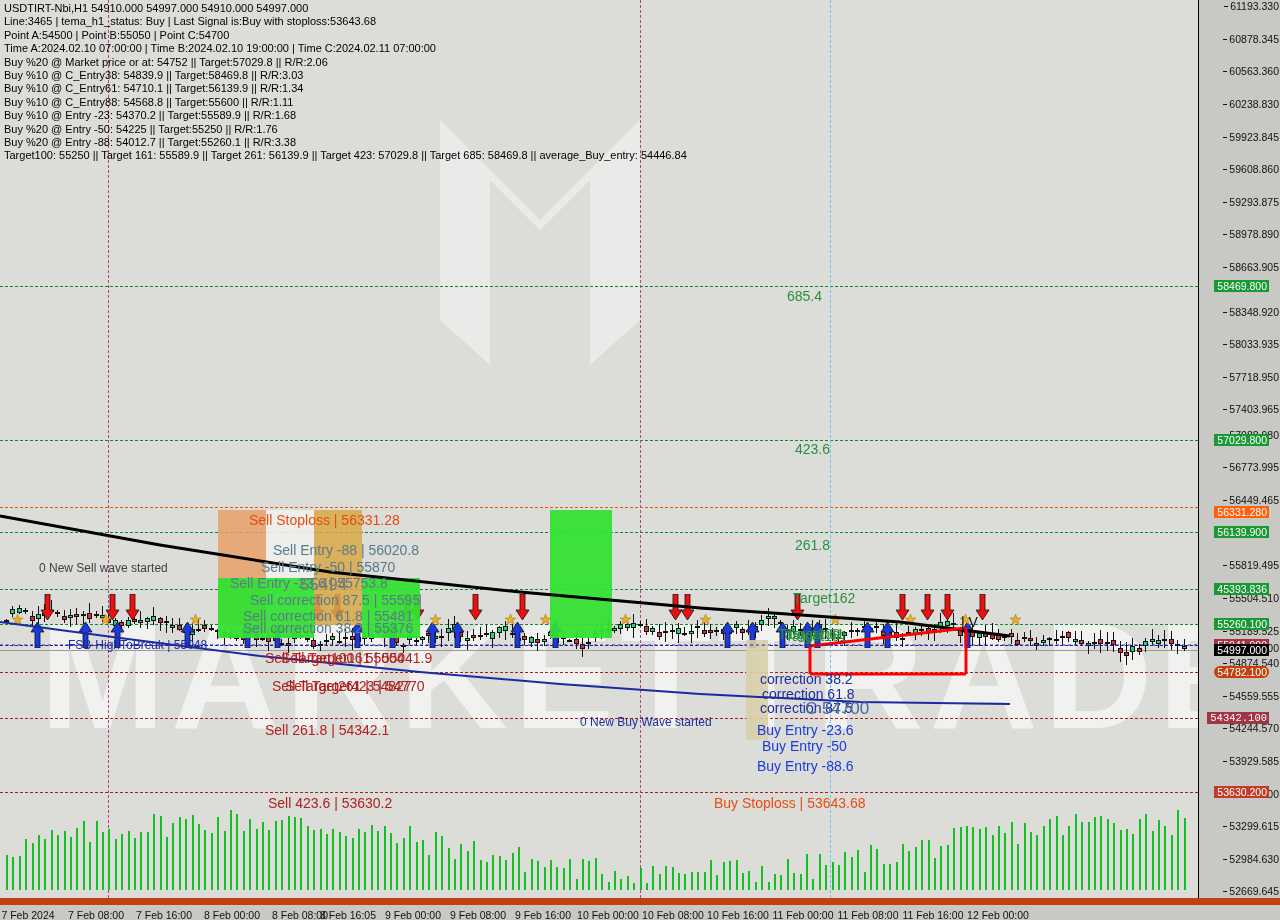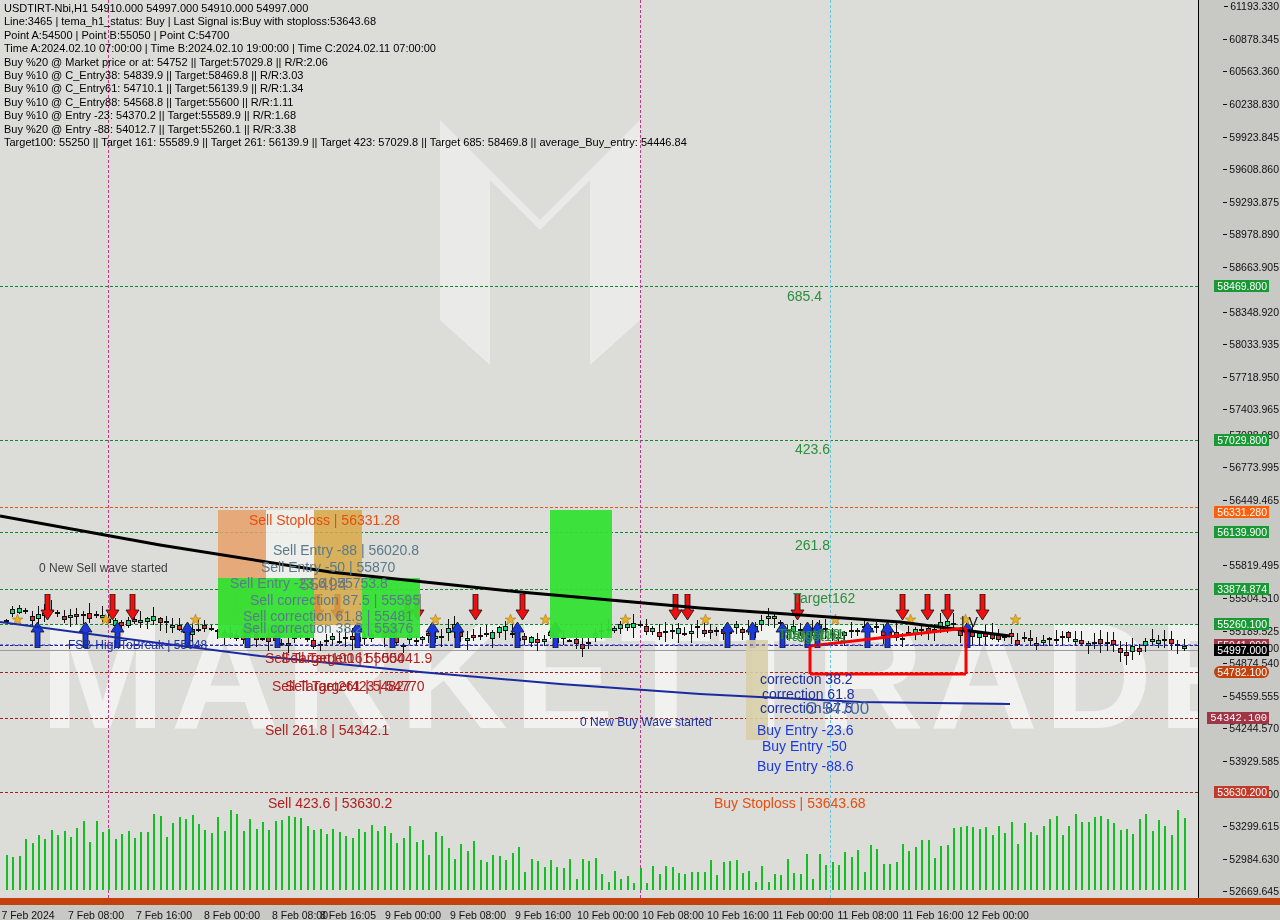--- a/index.html
+++ b/index.html
@@ -861,20 +861,21 @@
     <div class="hdr">
       <div>USDTIRT-Nbi,H1  54910.000 54997.000 54910.000 54997.000</div>
       <div>Line:3465 |  tema_h1_status: Buy | Last Signal is:Buy with stoploss:53643.68</div>
       <div>Point A:54500 |  Point B:55050 |  Point C:54700</div>
       <div>Time A:2024.02.10 07:00:00 | Time B:2024.02.10 19:00:00 | Time C:2024.02.11 07:00:00</div>
       <div>Buy %20 @ Market price or at: 54752 || Target:57029.8 || R/R:2.06</div>
       <div>Buy %10 @ C_Entry38: 54839.9 || Target:58469.8 || R/R:3.03</div>
       <div>Buy %10 @ C_Entry61: 54710.1 || Target:56139.9 || R/R:1.34</div>
       <div>Buy %10 @ C_Entry88: 54568.8 || Target:55600 || R/R:1.11</div>
       <div>Buy %10 @ Entry -23: 54370.2 || Target:55589.9 || R/R:1.68</div>
+      <div>Buy %20 @ Entry -50: 54225 || Target:55250 || R/R:1.76</div>
       <div>Buy %20 @ Entry -88: 54012.7 || Target:55260.1 || R/R:3.38</div>
       <div>Target100: 55250 || Target 161: 55589.9 || Target 261: 56139.9 || Target 423: 57029.8 || Target 685: 58469.8 || average_Buy_entry: 54446.84</div>
     </div>
   </div>
 
   <div class="yaxis">
     <div id="yticks">
         <div class="ytick" style="top: 0px;">61193.330</div>
         <div class="ytick" style="top: 33px;">60878.345</div>
         <div class="ytick" style="top: 65px;">60563.360</div>
@@ -902,21 +903,21 @@
         <div class="ytick" style="top: 788px;">53614.600</div>
         <div class="ytick" style="top: 820px;">53299.615</div>
         <div class="ytick" style="top: 853px;">52984.630</div>
         <div class="ytick" style="top: 885px;">52669.645</div>
       </div>
     <div id="ptags">
         <div class="ptag" style="top: 280px; background: rgb(25, 153, 52); color: rgb(255, 255, 255);">58469.800</div>
         <div class="ptag" style="top: 434px; background: rgb(25, 153, 52); color: rgb(255, 255, 255);">57029.800</div>
         <div class="ptag" style="top: 506px; background: rgb(255, 95, 10); color: rgb(255, 255, 255);">56331.280</div>
         <div class="ptag" style="top: 526px; background: rgb(25, 153, 52); color: rgb(255, 255, 255);">56139.900</div>
-        <div class="ptag" style="top: 583px; background: rgb(25, 153, 52); color: rgb(255, 255, 255);">33874.874</div>
+        <div class="ptag" style="top: 583px; background: rgb(25, 153, 52); color: rgb(255, 255, 255);">45393.836</div>
         <div class="ptag" style="top: 618px; background: rgb(25, 153, 52); color: rgb(255, 255, 255);">55260.100</div>
         <div class="ptag" style="top: 639px; background: rgb(160, 53, 69); color: rgb(255, 255, 255);">55041.900</div>
         <div class="ptag" style="top: 644px; background: rgb(0, 0, 0); color: rgb(255, 255, 255);">54997.000</div>
         <div class="ptag" style="top: 666px; background: #c2410c; color: rgb(255, 255, 255); border-radius: 6px;">54782.100</div>
         <div class="ptag" style="top: 712px; background: rgb(160, 53, 69); color: rgb(255, 255, 255); font-family: Liberation Mono, monospace;">54342.100</div>
         <div class="ptag" style="top: 786px; background: rgb(194, 59, 42); color: rgb(255, 255, 255);">53630.200</div>
       </div>
   </div>
 
   <div class="xaxis">

